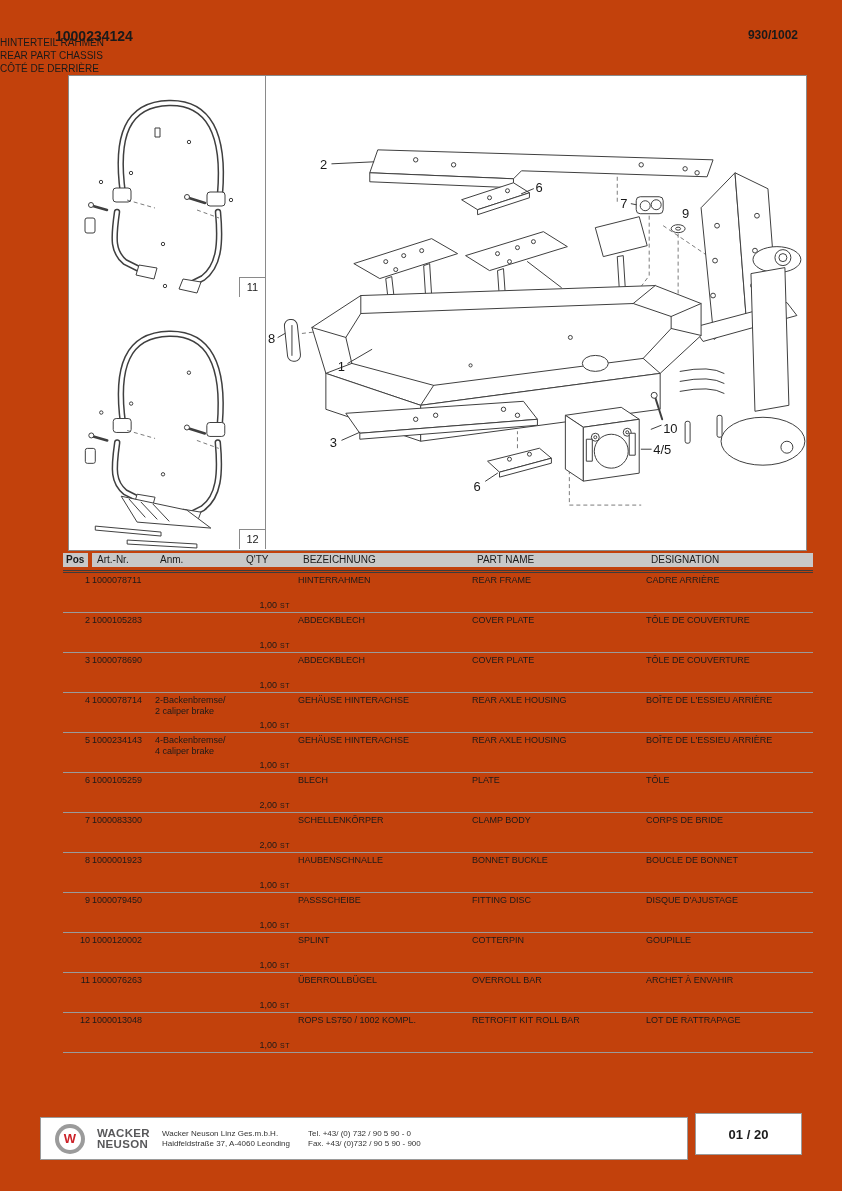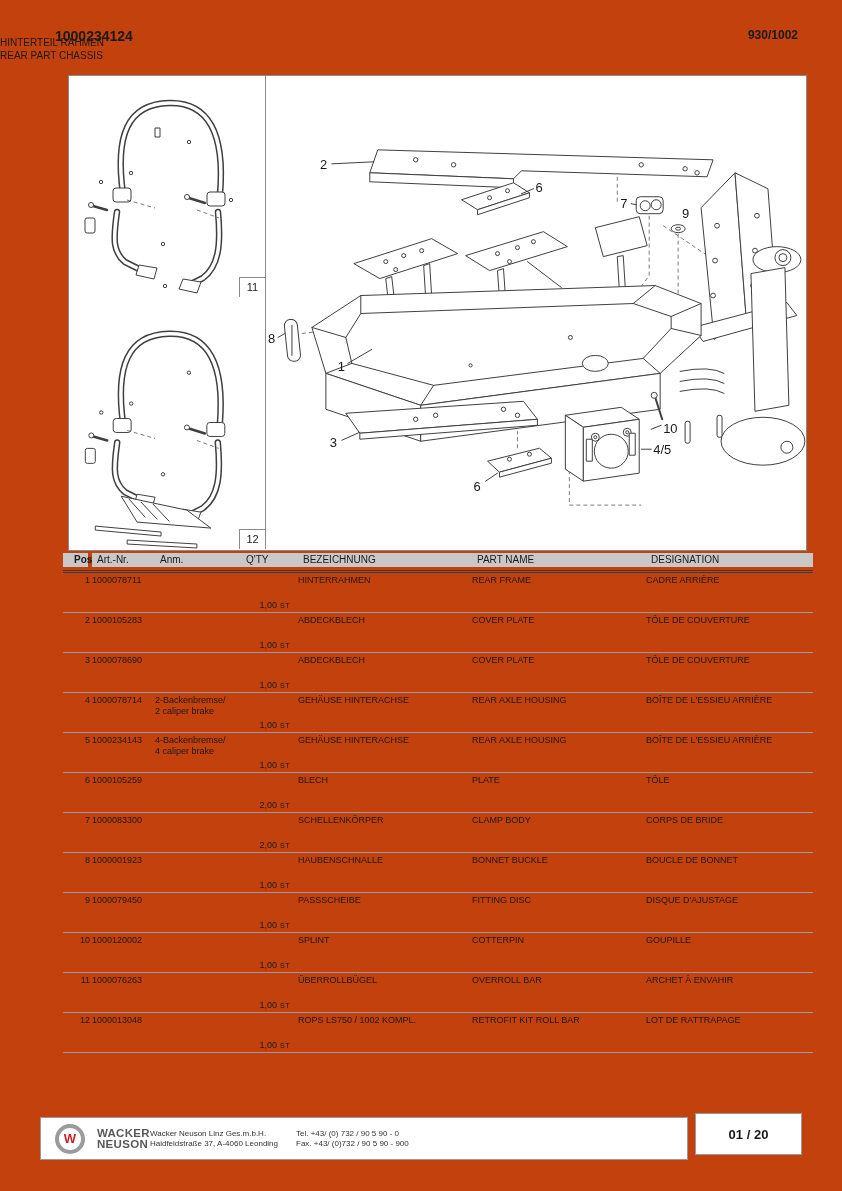--- a/index.html
+++ b/index.html
@@ -27,50 +27,51 @@
   svg .f{stroke:#3f3f3f;stroke-width:1;fill:#ffffff;stroke-linejoin:round;}
   svg .d{stroke:#5a5a5a;stroke-width:0.8;fill:none;stroke-dasharray:4 3;}
   svg .tube{stroke:#3f3f3f;stroke-width:6.5;fill:none;stroke-linecap:round;}
   svg .tubein{stroke:#ffffff;stroke-width:3.5;fill:none;stroke-linecap:round;}
   svg text{fill:#191919;stroke:none;font-size:13px;font-family:"Liberation Sans",sans-serif;}
 
   
   table.parts{position:absolute;left:63px;top:553px;width:750px;border-collapse:collapse;table-layout:fixed;}
   table.parts th{padding:0 0 3px 0;border-bottom:3px double #3c3c3c;font-weight:normal;text-align:left;}
   table.parts th .hblk{background:#c8c8c8;height:14px;line-height:14px;font-size:10px;padding-left:5px;}
-  table.parts th.c-pos .hblk{font-weight:bold;padding-left:11px;margin-right:4px;}
+  table.parts th.c-pos .hblk{font-weight:bold;padding-left:3px;margin-right:4px;}
   table.parts th.c-des .hblk{margin-right:0;}
   table.parts td{border-bottom:1px solid #9a9a9a;font-size:9px;line-height:11px;padding:2px 2px 1px 0;vertical-align:top;}
   td.c-pos{text-align:right;padding-right:4px;}
   td.c-anm{white-space:pre-line;padding-left:3px;}
   td.c-qty .qv{display:inline-block;width:36px;text-align:right;margin-top:25px;}
   td.c-qty .qu{font-size:7px;margin-left:3px;letter-spacing:0.5px;}
 
   
   .footer{position:absolute;left:40px;top:1117px;width:646px;height:41px;border:1px solid #9a9a9a;
           display:flex;align-items:center;background:#fff;}
   .logo{margin-left:14px;width:30px;height:30px;border-radius:50%;background:#9b9b9b;
         display:flex;align-items:center;justify-content:center;flex:0 0 auto;}
   .logo-inner{width:22px;height:22px;border-radius:50%;background:#fff;display:flex;align-items:center;
               justify-content:center;font-weight:bold;font-size:13px;}
   .brand{margin-left:12px;font-weight:bold;font-size:11.5px;line-height:10.5px;letter-spacing:0.3px;}
-  .company{font-size:8px;line-height:10px;color:#333;}
+  .company{margin-left:12px;font-size:8px;line-height:10px;color:#333;}
   .contact{margin-left:18px;font-size:8px;line-height:10px;color:#333;}
   .page-box{position:absolute;left:695px;top:1113px;width:105px;height:40px;border:1px solid #9a9a9a;
             display:flex;align-items:center;justify-content:center;font-weight:bold;font-size:13px;background:#fff;}
 </style>
 </head>
 <body>
 
 <div class="page">
 
   <div class="doc-number">1000234124</div>
   <div class="titles">
     <div>HINTERTEIL RAHMEN</div>
     <div>REAR PART CHASSIS</div>
+    <div>CÔTÉ DE DERRIÈRE</div>
   </div>
   <div class="page-ref">930/1002</div>
 
   <div class="diagram">
 
     <div class="inset inset-top">
       <svg viewBox="0 0 196 221">
         <path class="tube" d="M54,118 C46,60 58,28 100,27 C140,26 156,58 151,118"></path>
         <path class="tubein" d="M54,118 C46,60 58,28 100,27 C140,26 156,58 151,118"></path>
         <rect class="f" x="44" y="112" width="18" height="14" rx="3"></rect>

